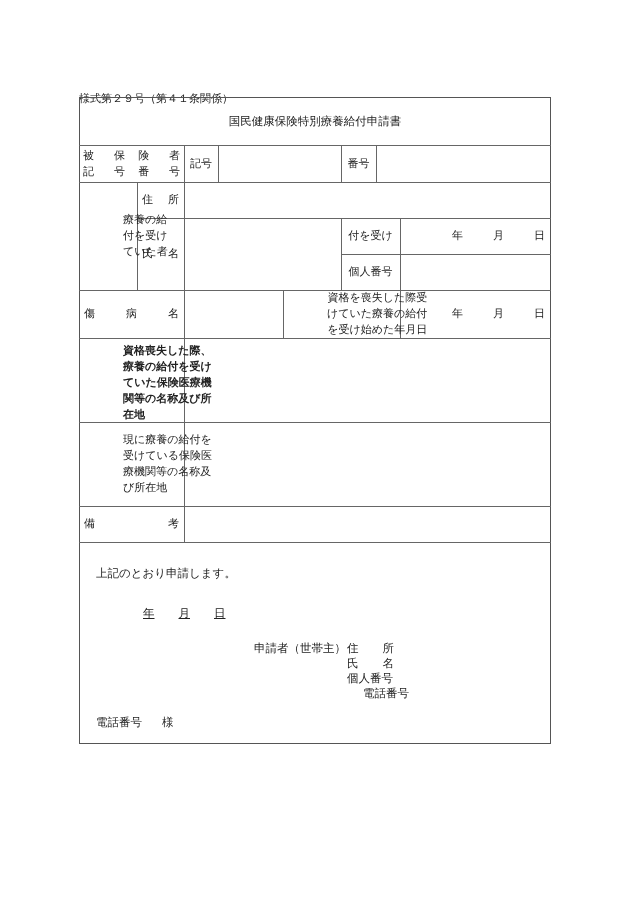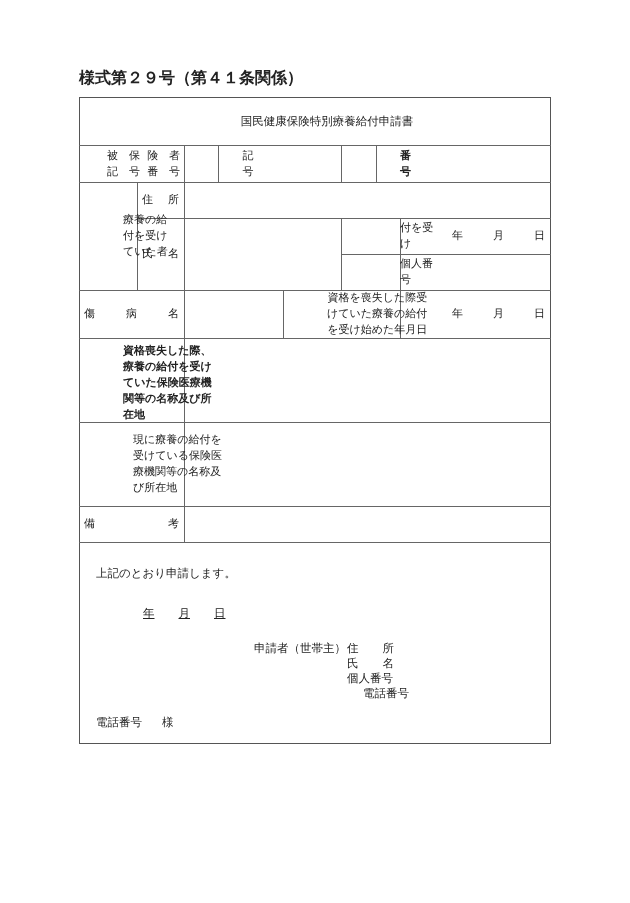--- a/index.html
+++ b/index.html
@@ -3,38 +3,38 @@
   <meta charset="utf-8">
   <style>
     html, body { margin: 0; padding: 0; background: #ffffff; }
     body {
       width: 630px; height: 903px; position: relative; overflow: hidden;
       font-family: "DejaVu Serif", "Liberation Serif", serif;
       color: #222;
       font-size: 11px;
     }
     .abs { position: absolute; }
-    .form-number { left: 79px; top: 68px; font-size: 16px; font-weight: bold; }
+    .form-number { left: 79px; top: 91px; font-size: 11px; }
     .frame { position: absolute; left: 79px; top: 97px; width: 472px; height: 647px;
              border: 1px solid #555; box-sizing: border-box; }
     .hl { position: absolute; height: 0; border-top: 1px solid #666; }
     .vl { position: absolute; width: 0; border-left: 1px solid #666; }
-    .cell { position: absolute; display: flex; align-items: center; box-sizing: border-box; line-height: 16px; padding-left: 24px; }
+    .cell { position: absolute; display: flex; align-items: center; box-sizing: border-box; line-height: 16px; }
     .title { left: 79px; top: 97px; width: 472px; height: 48px; justify-content: center; font-size: 11.5px; }
     .spread { justify-content: space-between; padding: 0 5px; }
     .spread span { display: inline-block; }
     .grid2 { display: grid; grid-template-columns: repeat(4, 1fr); width: 100%; padding: 0 4px; text-align: center; row-gap: 0; }
     .grid2 span:first-child, .grid2 span:nth-child(5) { text-align: left; }
     .grid2 span:nth-child(4), .grid2 span:nth-child(8) { text-align: right; }
     .multiline { padding: 0 4px; white-space: pre-line; align-items: flex-start; margin-left: 40px; }
     .date { justify-content: flex-end; padding-right: 6px; }
     .date span { display: inline-block; }
     .date .y { margin-right: 30px; }
     .date .m { margin-right: 30px; }
-    .center { justify-content: center; margin-left: 35px; }
+    .center { justify-content: center; }
     .text { position: absolute; font-size: 11.5px; line-height: 16px; }
   </style>
 </head>
 <body>
 
 <div class="abs form-number">様式第２９号（第４１条関係）</div>
 
 <div class="frame"></div>
 
 <div class="hl" style="left:79px;top:145px;width:472px;"></div>
@@ -65,21 +65,21 @@
     <span>険</span>
     <span>者</span>
     <span>記</span>
     <span>号</span>
     <span>番</span>
     <span>号</span>
   </div>
 </div>
 <div class="cell center" style="left:184px;top:145px;width:34px;height:37px;">記号</div>
 <div class="cell" style="left:218px;top:145px;width:123px;height:37px;"></div>
-<div class="cell center" style="left:341px;top:145px;width:35px;height:37px;font-weight:bold;">番号</div>
+<div class="cell center" style="left:341px;top:145px;width:35px;height:37px;">番号</div>
 <div class="cell" style="left:376px;top:145px;width:175px;height:37px;"></div>
 
 <div class="cell multiline" style="left:79px;top:182px;width:58px;height:108px;align-items:center;">療養の給
 付を受け
 ていた者</div>
 <div class="cell spread" style="left:137px;top:182px;width:47px;height:36px;">
   <span>住</span>
   <span>所</span>
 </div>
 <div class="cell" style="left:184px;top:182px;width:367px;height:36px;"></div>
@@ -112,21 +112,21 @@
   <span>日</span>
 </div>
 
 <div class="cell multiline" style="left:79px;top:338px;width:105px;height:84px;padding-top:5px;font-weight:bold;">資格喪失した際、
 療養の給付を受け
 ていた保険医療機
 関等の名称及び所
 在地</div>
 <div class="cell" style="left:184px;top:338px;width:367px;height:84px;"></div>
 
-<div class="cell multiline" style="left:89px;top:422px;width:105px;height:84px;padding-top:10px;">現に療養の給付を
+<div class="cell multiline" style="left:79px;top:422px;width:105px;height:84px;padding-top:10px;">現に療養の給付を
 受けている保険医
 療機関等の名称及
 び所在地</div>
 <div class="cell" style="left:184px;top:422px;width:367px;height:84px;"></div>
 
 <div class="cell spread" style="left:79px;top:506px;width:105px;height:36px;">
   <span>備</span>
   <span>考</span>
 </div>
 <div class="cell" style="left:184px;top:506px;width:367px;height:36px;"></div>

